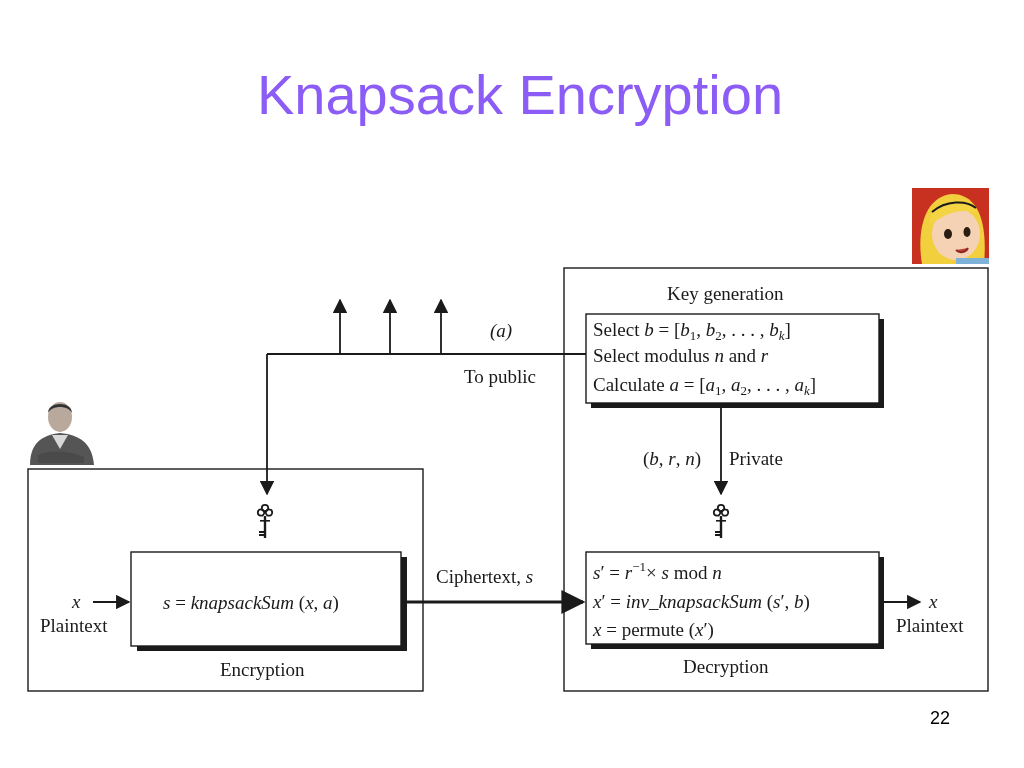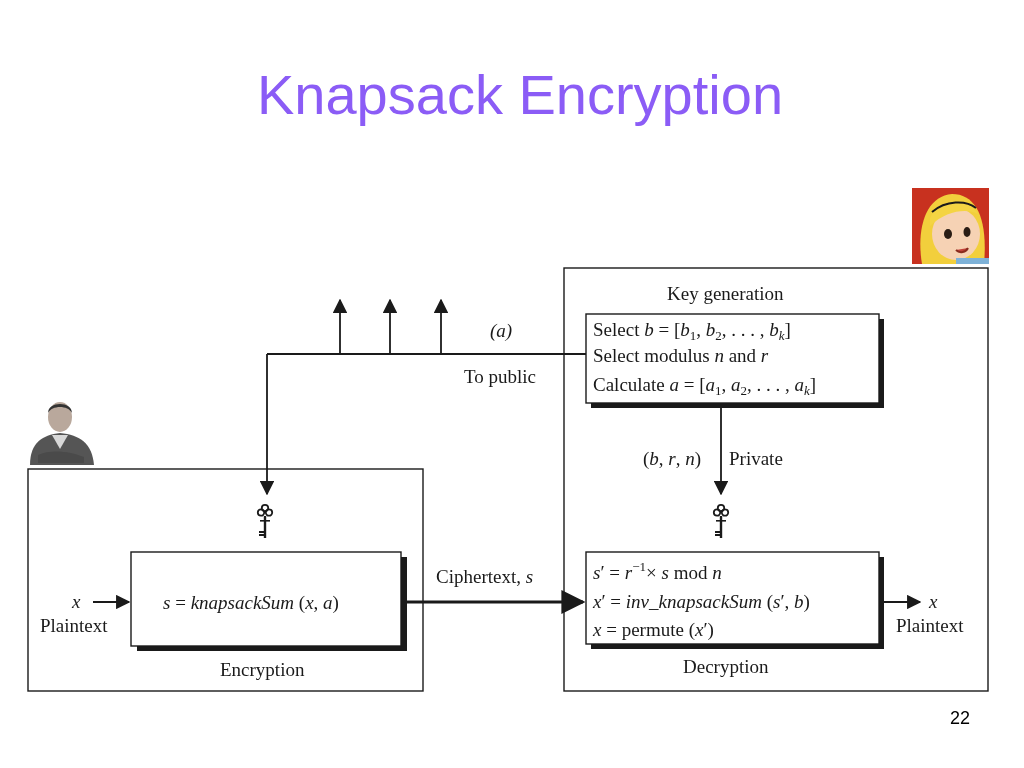--- a/index.html
+++ b/index.html
@@ -1,18 +1,18 @@
 <!DOCTYPE html>
 <html><head>
 <meta charset="utf-8">
 <style>
   html, body { margin:0; padding:0; background:#ffffff; }
   body { width:1024px; height:768px; position:relative; overflow:hidden; font-family:"Liberation Serif", serif; color:#1a1a1a; }
   .title { position:absolute; left:8px; top:62px; width:1024px; text-align:center; font-family:"Liberation Sans", sans-serif; font-size:56px; color:#8b5cf6; }
-  .page-num { position:absolute; left:930px; top:708px; width:40px; text-align:right; font-family:"Liberation Sans", sans-serif; font-size:18px; color:#000; }
+  .page-num { position:absolute; left:930px; top:708px; width:40px; text-align:left; font-family:"Liberation Sans", sans-serif; font-size:18px; color:#000; }
   svg { position:absolute; left:0; top:0; }
   .t { font-family:"Liberation Serif", serif; font-size:19px; fill:#1a1a1a; }
   .i { font-style:italic; }
   .avatar-alice { position:absolute; left:912px; top:188px; width:77px; height:76px; overflow:hidden; background:#c62a1c; }
   .avatar-bob { position:absolute; left:24px; top:393px; width:72px; height:72px; overflow:hidden; background:#fff; }
 </style>
 </head>
 <body>
 
 <div class="title">Knapsack Encryption</div>

